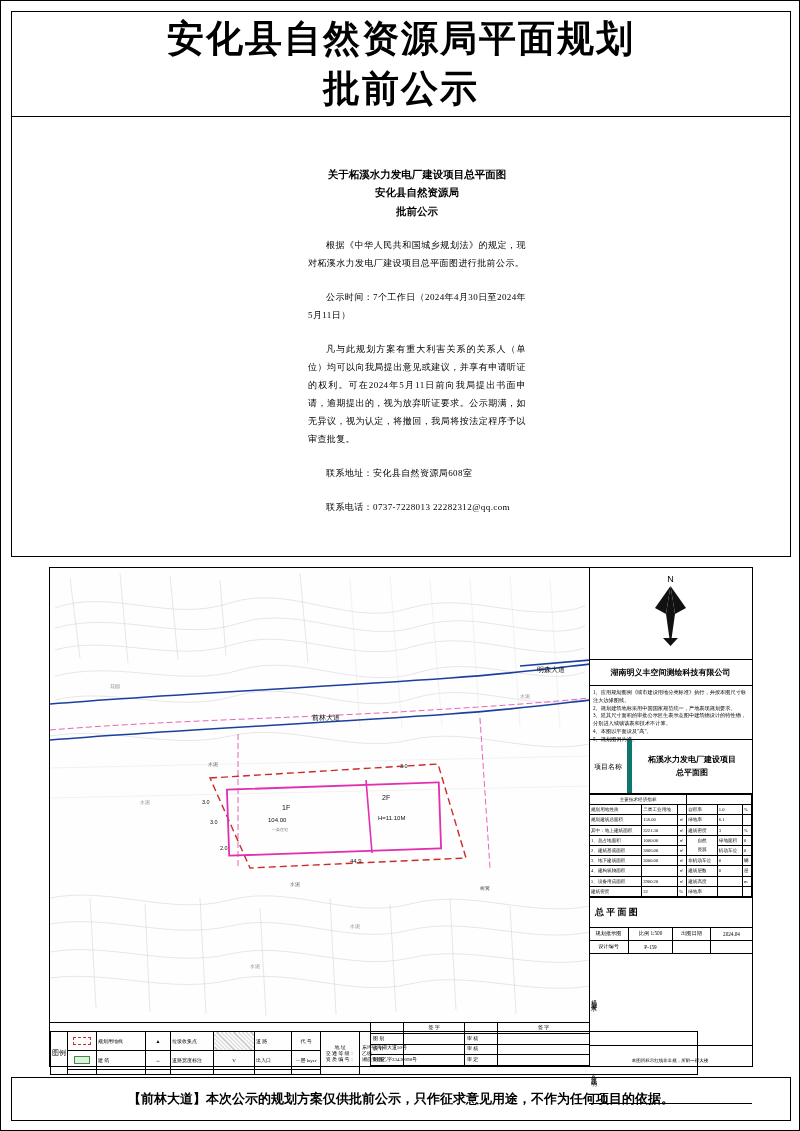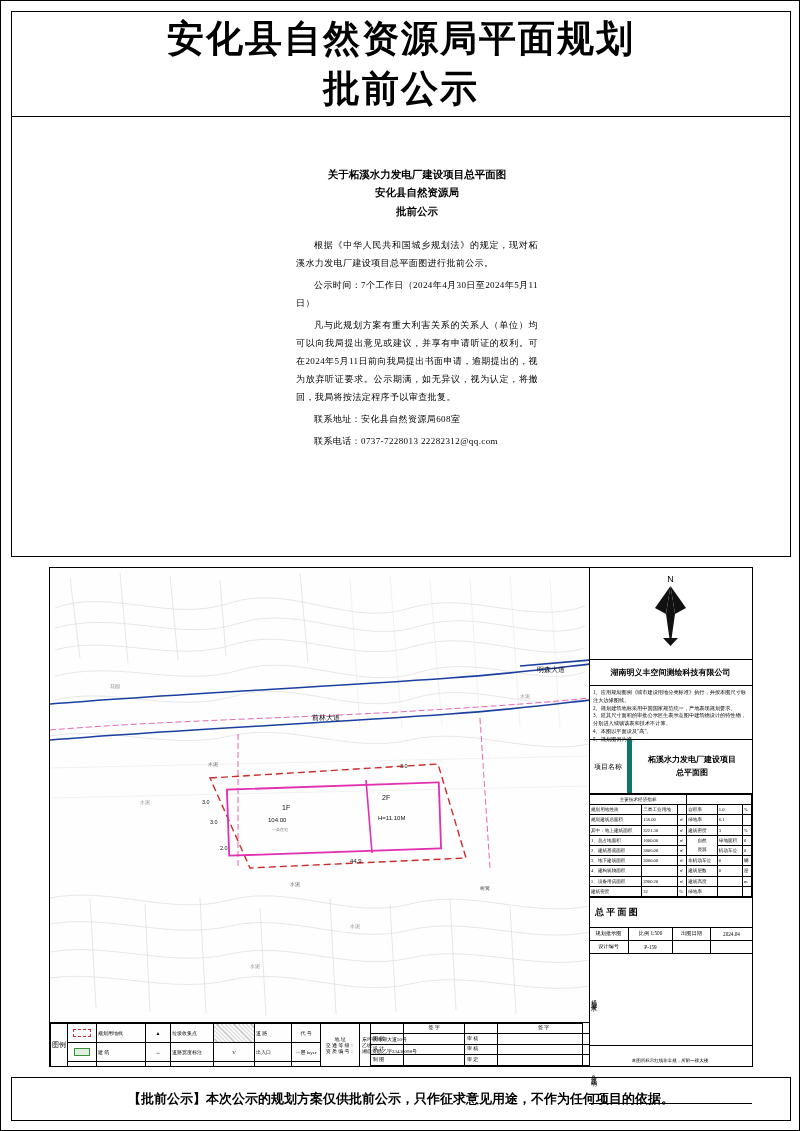--- a/index.html
+++ b/index.html
@@ -35,21 +35,21 @@
     position:absolute;left:280px;top:48px;width:250px;
   }
   .notice-head{
     text-align:center;font-size:10.5px;font-weight:bold;line-height:1.75;
     font-family:"Liberation Sans","DejaVu Sans",sans-serif;
   }
   .notice-body{
     margin-top:16px;font-size:9px;line-height:2.0;text-align:justify;
     letter-spacing:.4px;
   }
-  .notice-body p{margin:4px;}
+  .notice-body p{margin:16px;}
   .indent2{text-indent:2em;}
   
   .seal{
     position:absolute;left:455px;top:452px;width:92px;height:92px;
     border:2.5px solid #d2232a;border-radius:50%;
     color:#d2232a;
     opacity:.88;
     transform:rotate(-7deg);
   }
   .seal .arc-top,.seal .arc-bottom{
@@ -221,21 +221,21 @@
         <text x="430" y="322" font-size="5" fill="#555">树篱</text>
         <text x="60" y="120" font-size="5" fill="#888">花园</text>
         <text x="90" y="236" font-size="5" fill="#888">水泥</text>
         <text x="470" y="130" font-size="5" fill="#888">水泥</text>
         <text x="300" y="360" font-size="5" fill="#888">水泥</text>
         <text x="200" y="400" font-size="5" fill="#888">水泥</text>
       </svg>
     </div>
 
     <div class="legend-bar">
-      <table style="border-collapse:collapse;width:533px;height:44px;font-size:5px;">
+      <table style="border-collapse:collapse;width:648px;height:44px;font-size:5px;margin-top:8px;">
         <tbody>
             <tr>
           <td rowspan="3" style="border:1px solid #000;width:14px;text-align:center;font-size:7px;">图例</td>
           <td style="border:1px solid #000;width:26px;text-align:center;">
             <span style="display:inline-block;width:16px;height:6px;border:1px dashed #cc2b2b;"></span>
           </td>
           <td style="border:1px solid #000;width:46px;">规划用地线</td>
           <td style="border:1px solid #000;width:22px;text-align:center;">▲</td>
           <td style="border:1px solid #000;width:40px;">垃圾收集点</td>
           <td style="border:1px solid #000;width:38px;text-align:center;background:repeating-linear-gradient(45deg,#fff,#fff 2px,#bbb 2px,#bbb 3px);"></td>
@@ -441,17 +441,17 @@
           <td></td>
         </tr>
       </tbody>
         </table>
     </div>
 
     <div style="position:absolute;right:2px;bottom:3px;width:160px;text-align:center;font-size:4.5px;">本图所标示红线非常规，所附一棵大楼</div>
   </div>
 
   <div class="footer">
-    <span class="hl">【批前公示】</span>
+    <span class="hl">【前林大道】</span>
     <span>本次公示的规划方案仅供批前公示，只作征求意见用途，不作为任何项目的依据。</span>
   </div>
 
 </div>
 
 </body></html>

